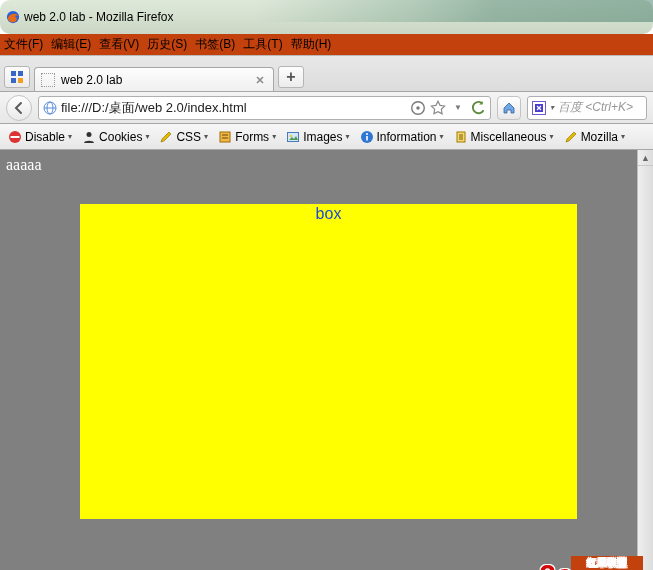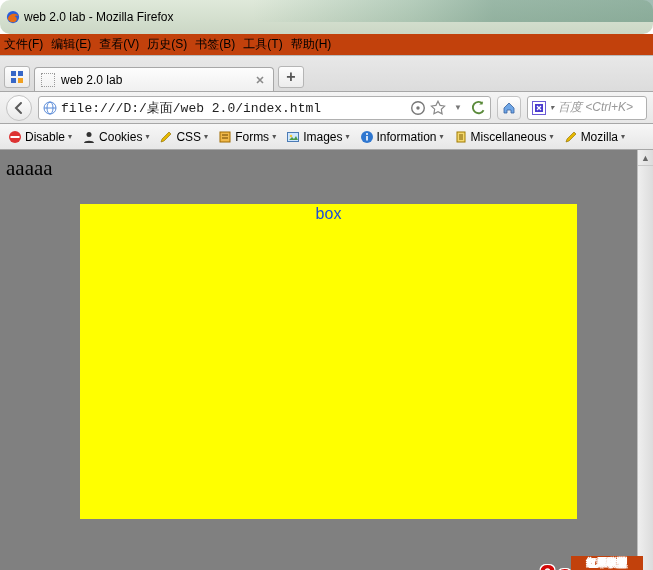--- a/index.html
+++ b/index.html
@@ -84,21 +84,21 @@
     display:flex;align-items:center;justify-content:center;
     color:#6a6a6a;
   }
   .nav-btn.back { border-radius:50%; width:26px; height:26px; }
   .url-field {
     flex:1; height:24px; border:1px solid #b0b0b0; border-radius:3px;
     background:#fff;
     display:flex; align-items:center; padding:0 4px; gap:4px;
   }
   .url-field .globe { width:14px; height:14px; }
-  .url-field .addr { flex:1; white-space:nowrap; overflow:hidden; font-size:13px; color:#222;font-family:Liberation Mono, monospace; }
+  .url-field .addr { flex:1; white-space:nowrap; overflow:hidden; font-size:13px; color:#222; }
   .url-field .ctrl { width:16px; height:16px; display:flex;align-items:center;justify-content:center; color:#777;}
   .search-field {
     width:120px; height:24px; border:1px solid #b0b0b0; border-radius:3px;
     background:#fff; display:flex; align-items:center; padding:0 4px; gap:4px;
     color:#999; font-style:italic;
   }
   .search-field .eng-ico { width:14px; height:14px; border:1px solid #6b5bd6; }
 
   
   .dev-bar {
@@ -119,21 +119,21 @@
   .viewport {
     position: relative;
     width: 100%;
     height: calc(570px - 22px - 22px - 28px - 32px - 26px);
     background: #808080;
     overflow:hidden;
   }
   .page-text {
     position:absolute; left:6px; top:6px;
     font-family: "Times New Roman", serif;
-    font-size:21px; color:#000000;
+    font-size:16px; color:#ffffff;
   }
   .yellow-box {
     position:absolute;
     left:80px; top:54px;
     width:497px; height:315px;
     background: #ffff00;
     text-align:center;
     font-family: "Times New Roman", serif;
     font-size:16px; color:#1d4ed8;
     padding-top:1px;

